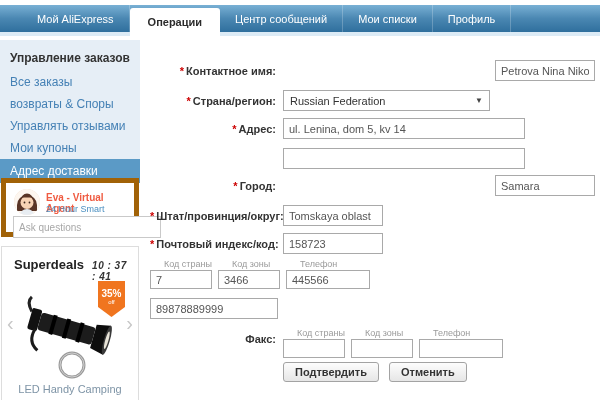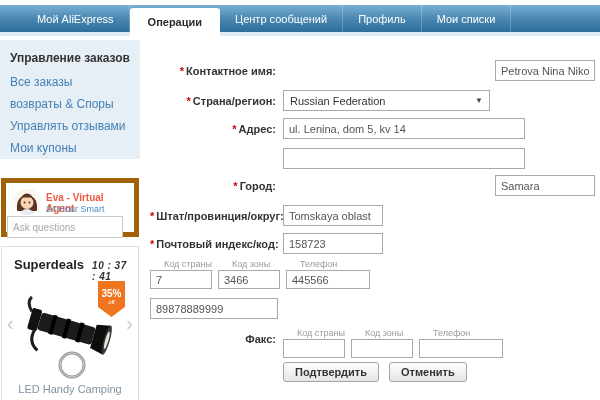--- a/index.html
+++ b/index.html
@@ -26,21 +26,21 @@
   .side-item { font-size:12px; color:#4581b5; padding:4px 10px; cursor:pointer; }
   .side-item.selected { background:#5b9ac6; color:#fff; padding-top:5px; padding-bottom:5px; }
 
   
   .agent-box { position:absolute; top:178px; left:1px; width:138px; height:59px;
     background:#fff; border:5px solid #a16207; }
   .avatar { position:absolute; left:8px; top:6px; width:26px; height:26px; border-radius:50%;
     overflow:hidden; background:#f3e3d4; }
   .agent-name { position:absolute; left:40px; top:9px; font-size:10px; font-weight:bold; color:#ef5b41; }
   .agent-sub { position:absolute; left:40px; top:21px; font-size:9px; color:#4a8fc0; }
-  .agent-input { position:absolute; left:1px; top:33px; width:116px; height:22px;
+  .agent-input { position:absolute; left:7px; top:33px; width:148px; height:22px;
     border:1px solid #c9c9c9; font-size:10px; padding:0 5px; color:#555; }
   .agent-input::placeholder { color:#a8a8a8; }
 
   
   .deals-box { position:absolute; top:246px; left:1px; width:138px; height:154px;
     background:#fff; border:1px solid #ddd; border-bottom:none; }
   .deals-head { display:flex; align-items:baseline; padding:10px 10px 0 12px; }
   .deals-title { font-size:13px; font-weight:bold; color:#222; }
   .deals-timer { font-size:10px; font-style:italic; font-weight:bold; color:#333; margin-left:8px; letter-spacing:0.5px; }
   .badge { position:absolute; right:13px; top:34px; width:27px; height:36px; background:#f0751f;
@@ -82,32 +82,33 @@
   .mb5 { margin-bottom:5px; } .mb4 { margin-bottom:4px; }
 </style>
 </head>
 <body>
 
 <div class="topnav">
   <div class="topnav-inner">
     <div class="tab">Мой AliExpress</div>
     <div class="tab active">Операции</div>
     <div class="tab">Центр сообщений</div>
+    <div class="tab">Мои списки</div>
     <div class="tab">Профиль</div>
-    <div class="tab">Мои списки</div>
   </div>
 </div>
 <div class="understrip"></div>
 
 <div class="sidebar">
   <div class="sidebar-header">Управление заказов</div>
   <div class="side-item">Все заказы</div>
   <div class="side-item">возвраты &amp; Споры</div>
   <div class="side-item">Управлять отзывами</div>
   <div class="side-item">Мои купоны</div>
+  <div class="side-item selected">Адрес доставки</div>
 </div>
 
 <div class="agent-box">
   <div class="avatar">
     <svg width="26" height="26" viewBox="0 0 26 26">
       <circle cx="13" cy="13" r="13" fill="#fdf6ef"></circle>
       <path d="M3,16 a10,10 0 1 1 20,0 l0,6 -20,0 z" fill="#5a3526"></path>
       <circle cx="13" cy="13.5" r="6.5" fill="#f8d3b4"></circle>
       <path d="M6.5,12 a6.5,7.5 0 0 1 13,0 l-1.5,-3.5 -10,0 z" fill="#5a3526"></path>
       <circle cx="10.5" cy="13.5" r="0.9" fill="#3a241a"></circle>

